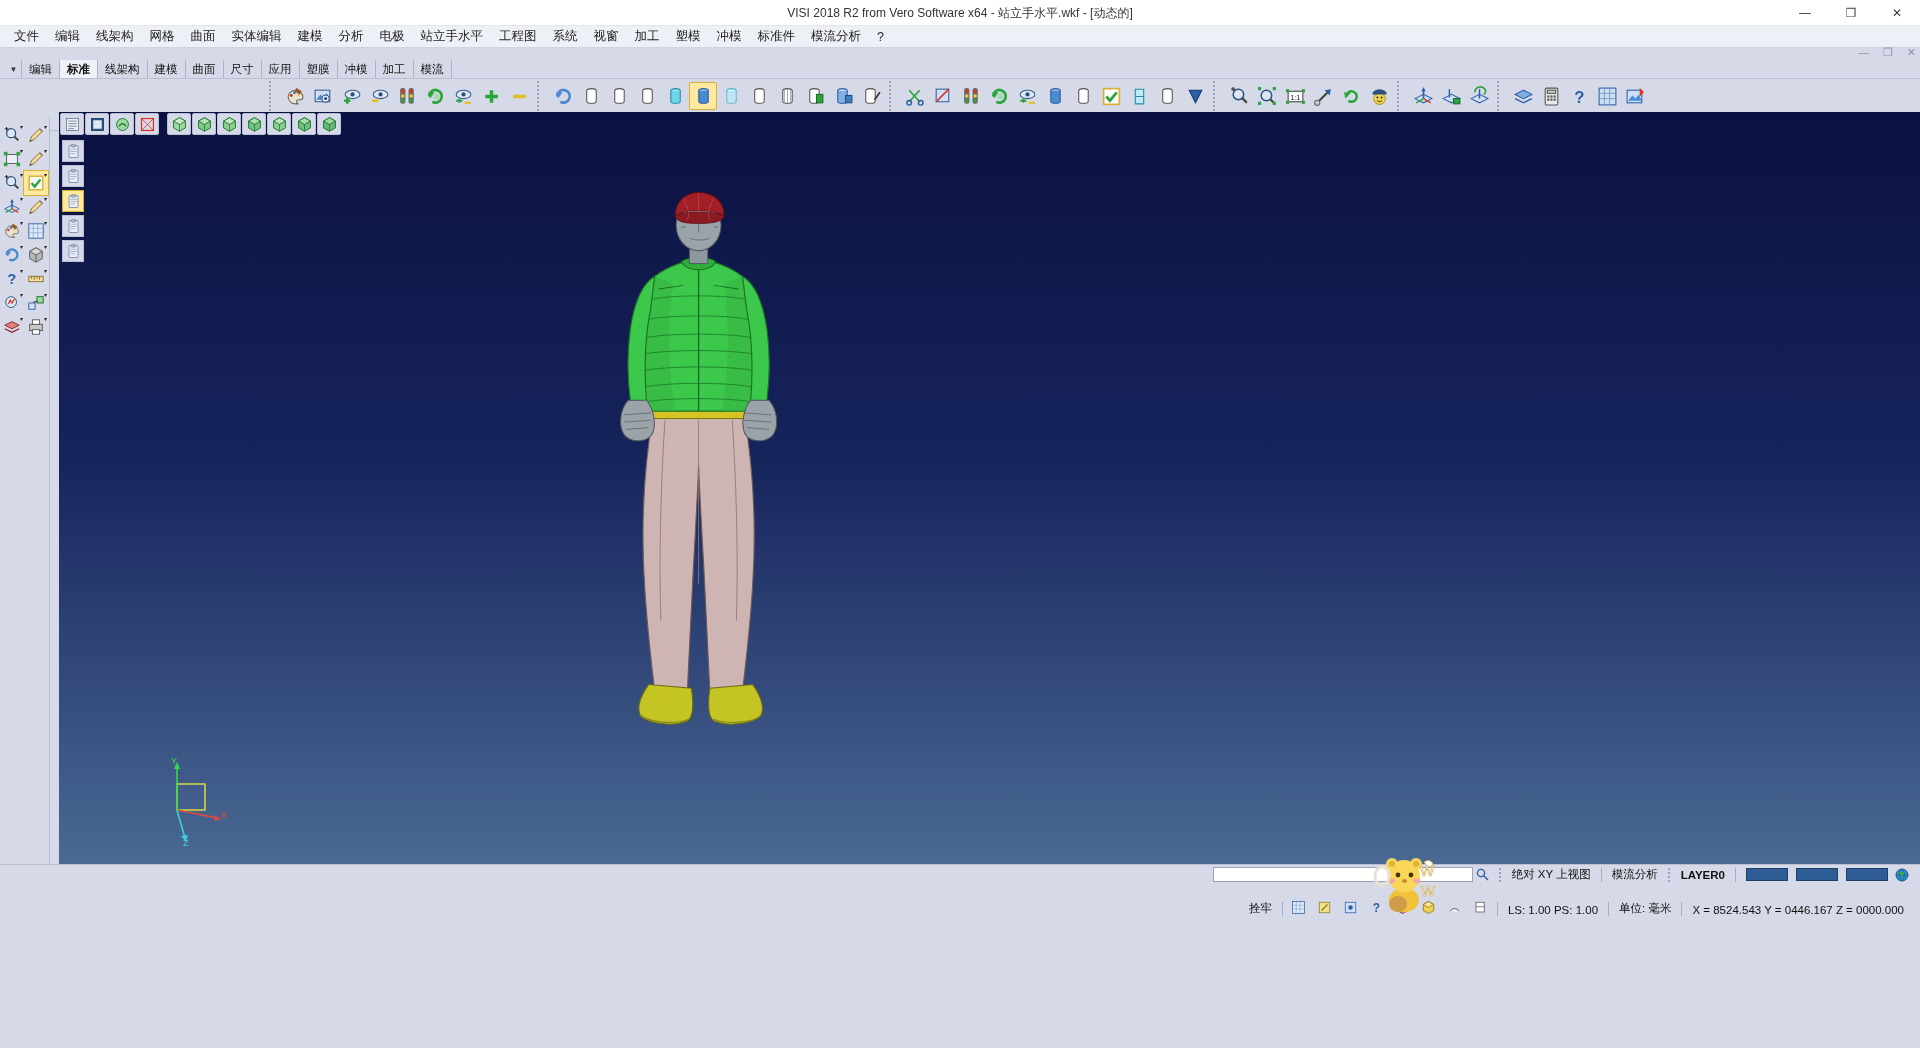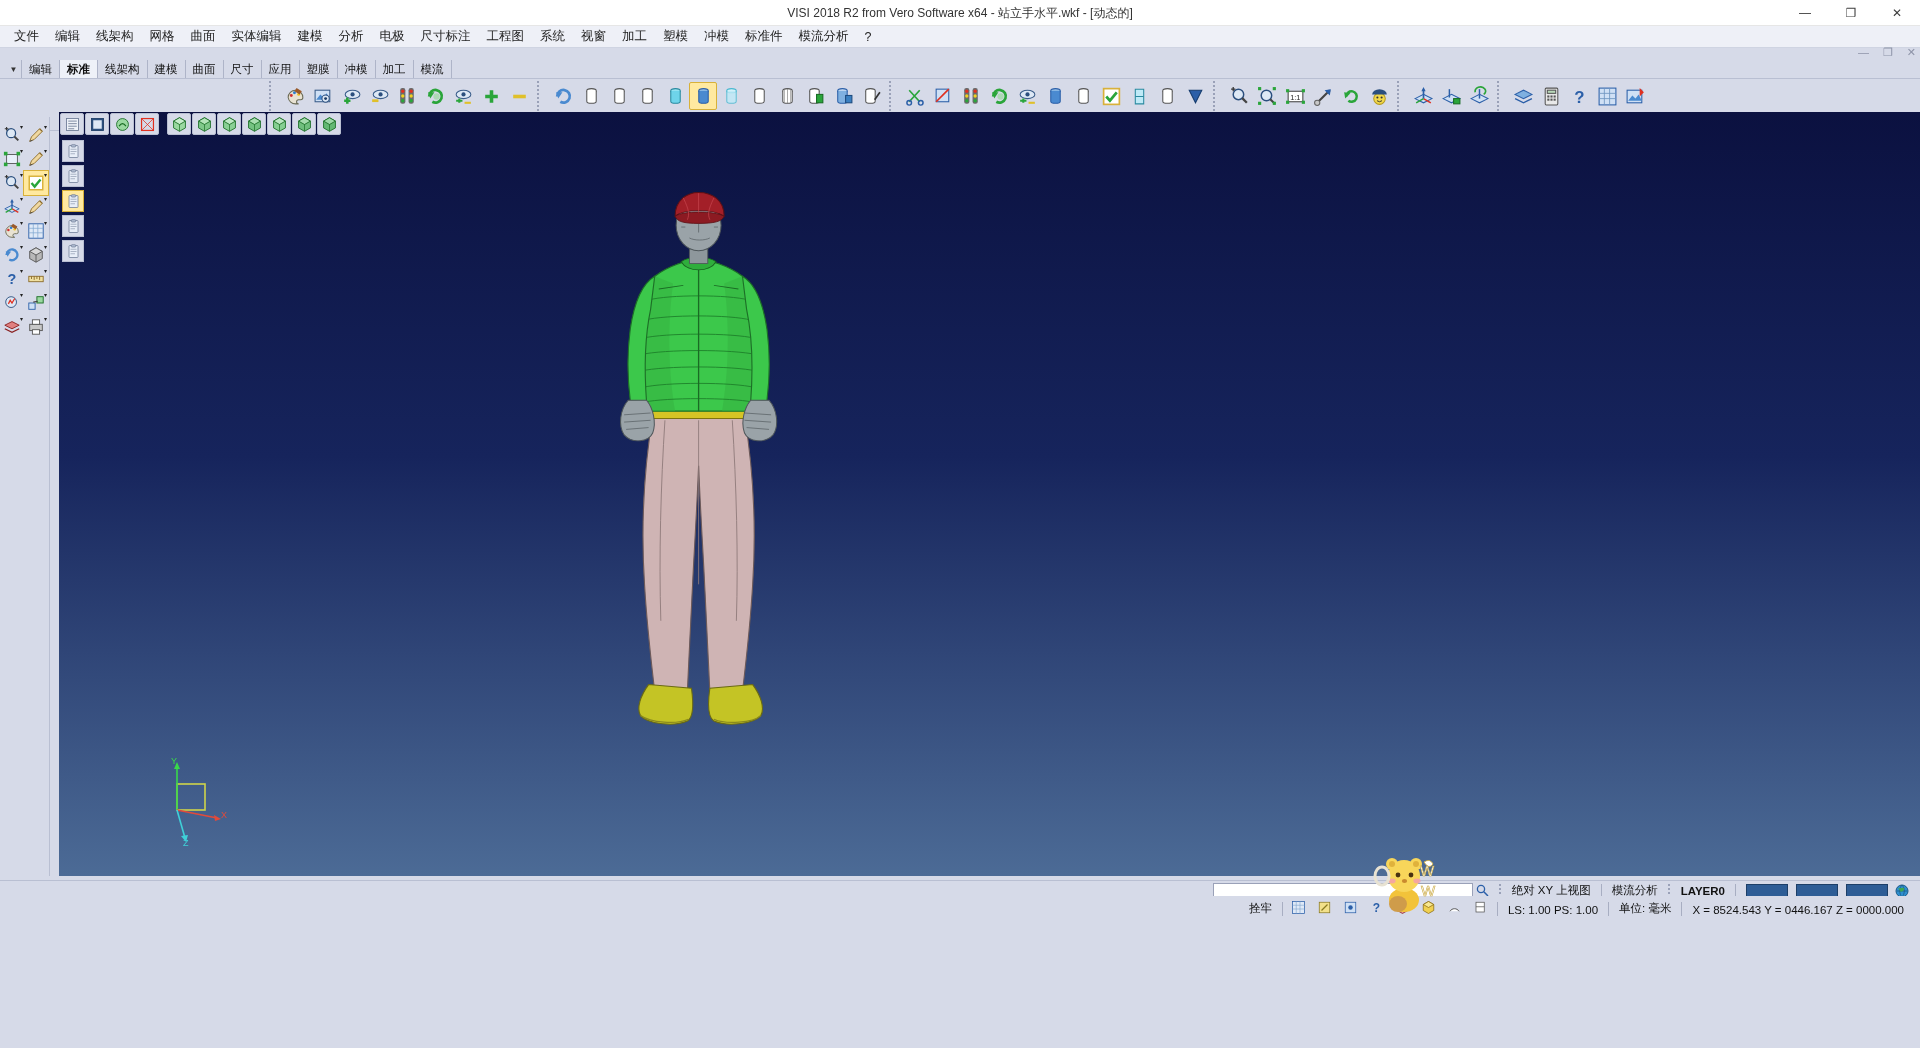--- a/index.html
+++ b/index.html
@@ -129,21 +129,21 @@
   }
 
   
   .triad{ position:absolute; left:100px; bottom:30px; width:80px; height:90px; }
 
   
   .statusrow{
     position:absolute; left:0; right:0; height:20px; background:#d6dae8;
     display:flex; align-items:center; font-size:11.5px; color:#111;
   }
-  .statusrow.top{ bottom:16px; border-top:1px solid #b9bfd2;padding-left:32px; }
+  .statusrow.top{ bottom:32px; border-top:1px solid #b9bfd2;padding-left:32px; }
   .statusrow.bot{ bottom:0px;align-items:flex-end; }
   .sep{ width:1px; height:14px; background:#a8aec2; margin:0 6px; }
   .dotsep{ width:3px; height:14px; border-left:2px dotted #9aa1b8; margin:0 6px; }
   .sfield{ padding:0 4px; white-space:nowrap; }
   .sbtn{ width:20px; height:18px; display:flex; align-items:center; justify-content:center; }
   .colorchip{ width:42px; height:13px; background:#2e5d96; margin:0 4px; border:1px solid #1d3f68; }
 
   
   .mascot{ position:absolute; bottom:2px; left:1368px; width:80px; height:62px; z-index:40; }
 
@@ -166,21 +166,21 @@
   <div class="menubar" id="menubar">
       <div class="menu-item">文件</div>
       <div class="menu-item">编辑</div>
       <div class="menu-item">线架构</div>
       <div class="menu-item">网格</div>
       <div class="menu-item">曲面</div>
       <div class="menu-item">实体编辑</div>
       <div class="menu-item">建模</div>
       <div class="menu-item">分析</div>
       <div class="menu-item">电极</div>
-      <div class="menu-item">尺寸标注</div>
+      <div class="menu-item">站立手水平</div>
       <div class="menu-item">工程图</div>
       <div class="menu-item">系统</div>
       <div class="menu-item">视窗</div>
       <div class="menu-item">加工</div>
       <div class="menu-item">塑模</div>
       <div class="menu-item">冲模</div>
       <div class="menu-item">标准件</div>
       <div class="menu-item">模流分析</div>
       <div class="menu-item">?</div>
     </div>

